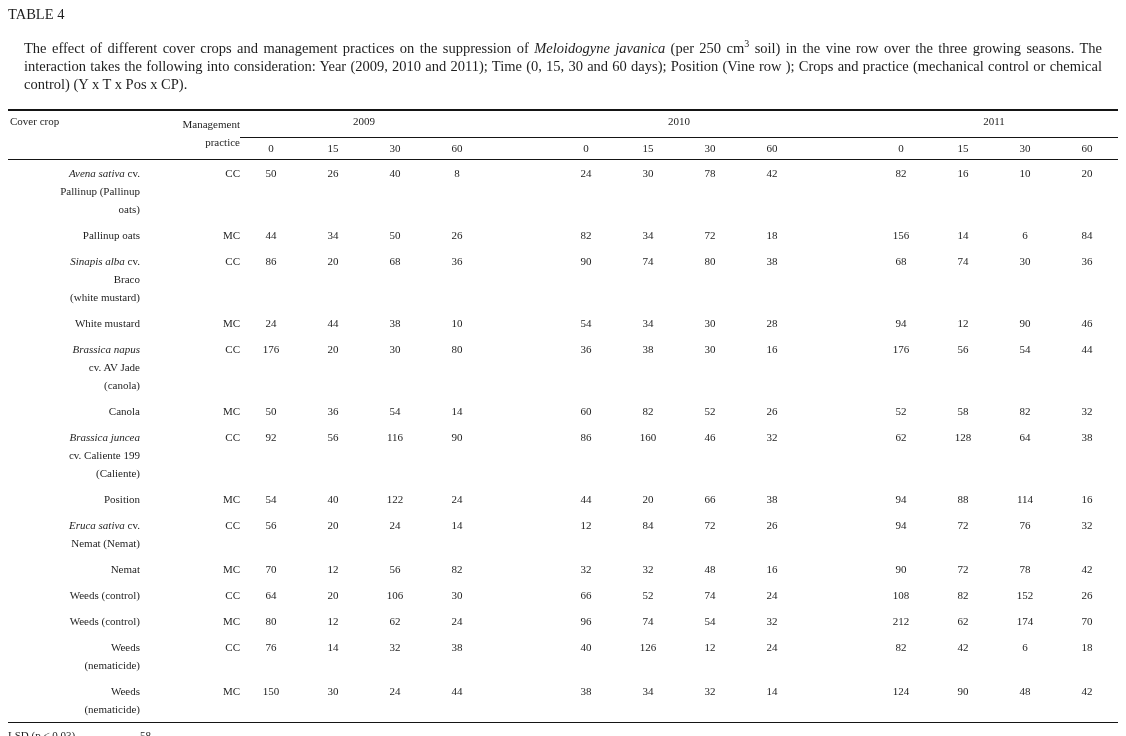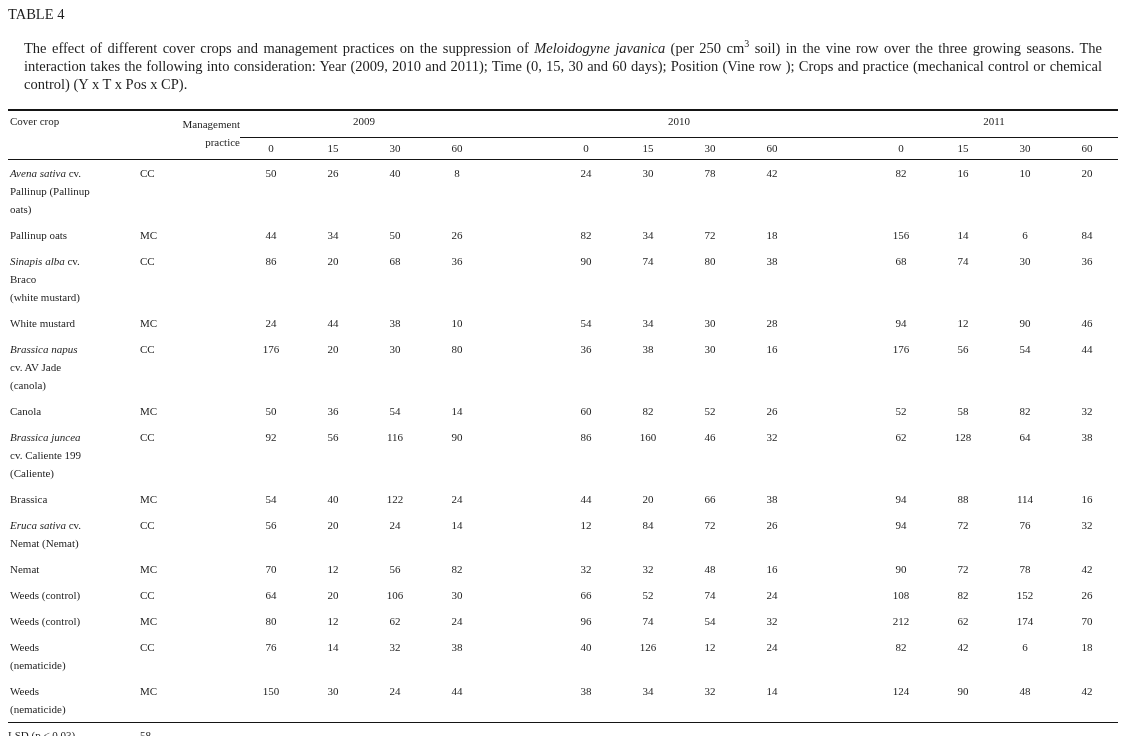--- a/index.html
+++ b/index.html
@@ -75,25 +75,25 @@
     vertical-align: top;
   }
   th.time-gap { border-bottom: 1.5px solid #151515; }
 
   tbody td {
     vertical-align: top;
     padding: 4px 0 4px 0;
     line-height: 18px;
   }
   td.crop {
-    text-align: left;
+    text-align: right;
     padding-left: 2px;
     white-space: pre-line;
   }
-  td.practice { text-align: left; margin-top: 17px; }
+  td.practice { text-align: right; margin-top: 17px; }
   td.num { text-align: center; }
 
   tr.lsd-row td {
     border-top: 1px solid #151515;
     border-bottom: 2.5px solid #151515;
     padding: 3px 0 5px 0;
   }
   td.lsd-label { text-align: left; padding-left: 2px; }
   td.lsd-value { text-align: left; padding-left: 14px; }
 </style>
@@ -282,21 +282,21 @@
           <td class="num">160</td>
           <td class="num">46</td>
           <td class="num">32</td>
           <td></td>
           <td class="num">62</td>
           <td class="num">128</td>
           <td class="num">64</td>
           <td class="num">38</td>
         </tr>
         <tr>
-          <td class="crop">Brassica</td>
+          <td class="crop">Position</td>
           <td class="practice">MC</td>
           <td class="num">54</td>
           <td class="num">40</td>
           <td class="num">122</td>
           <td class="num">24</td>
           <td></td>
           <td class="num">44</td>
           <td class="num">20</td>
           <td class="num">66</td>
           <td class="num">38</td>

